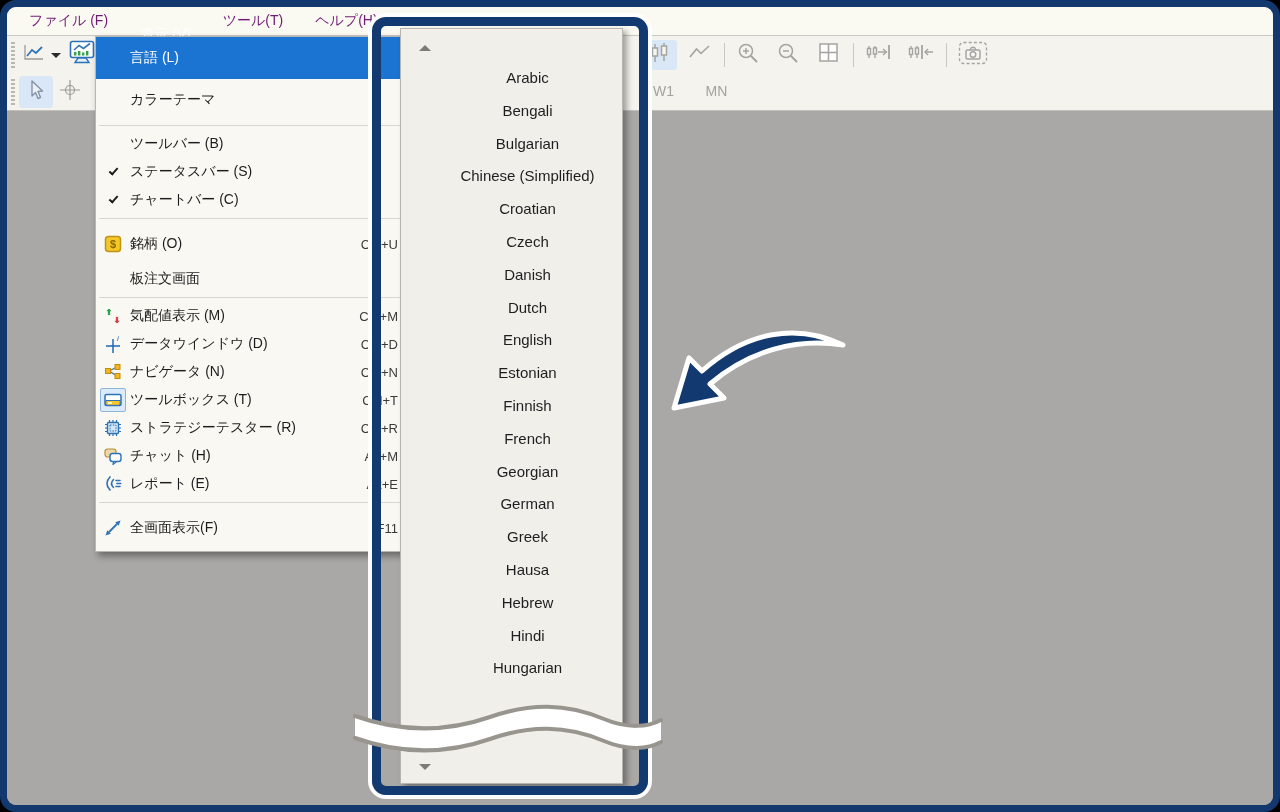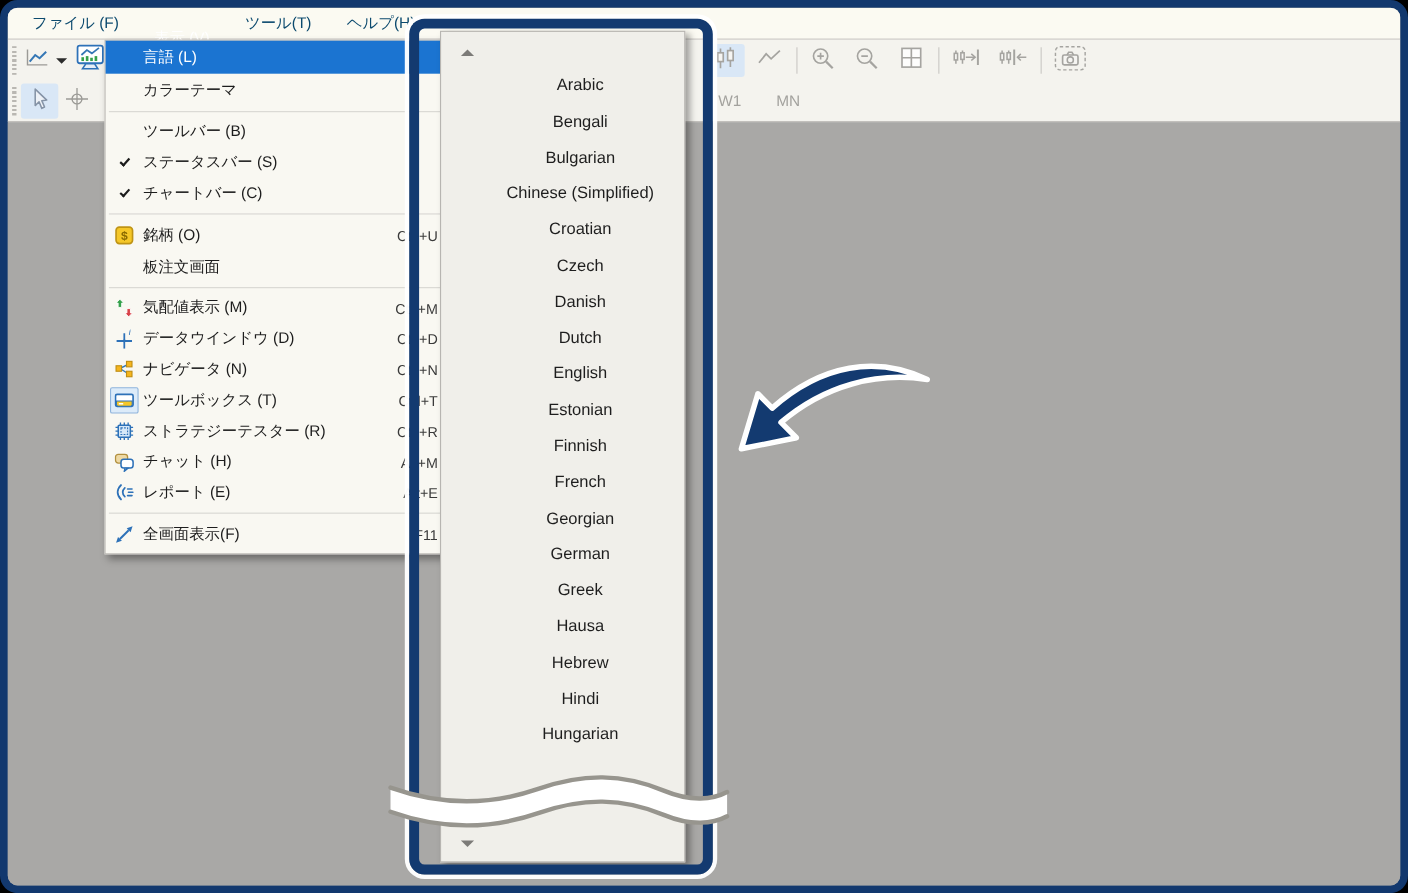--- a/index.html
+++ b/index.html
@@ -9,21 +9,21 @@
 
   
   .window { position:absolute; inset:0; background:#a9a8a6;
             border:7px solid #12386e; border-radius:16px; overflow:hidden; }
 
   
   .menubar { position:absolute; top:0; left:0; right:0; height:28px;
              background:#fbfaf2; display:flex; align-items:stretch;
              padding-left:6px; z-index:10; }
   .menu-item { display:flex; align-items:center; padding:0 16px;
-               font-size:14px; color:#0c4a6e; white-space:nowrap; }
+               font-size:14px; color:#701a75; white-space:nowrap; }
   .menu-item.active { background:#1b74d1; color:#fff;margin-top:28px; }
 
   
   .toolbar { position:absolute; top:28px; left:0; right:0; height:76px;
              background:#f4f3ee; border-top:1px solid #c9c7c3;
              border-bottom:1px solid #c2c0bc; z-index:5; }
   .tb-group { position:absolute; display:flex; align-items:center; }
   .grip { width:4px; height:26px; margin:0 4px 0 2px;
           background:repeating-linear-gradient(to bottom,#b9b7b2 0 2px,transparent 2px 4px); }
   .tb-btn { min-width:30px; height:30px; display:flex; align-items:center;
@@ -40,21 +40,21 @@
   .chart-area { position:absolute; top:105px; left:0; right:0; bottom:0;
                 background:#a9a8a6; }
 
   
   .dropdown { position:absolute; left:88px; top:29px; width:312px;
               background:#f9f8f2; border:1px solid #b9b7b3;
               box-shadow:3px 4px 7px rgba(0,0,0,.38); z-index:30;
               display:flex; flex-direction:column; padding-bottom:2px; }
   .drow { display:flex; align-items:center; height:28px; padding-right:8px;
           font-size:14px; color:#1d1d1d; flex:none; }
-  .drow.h30 { height:30px; }
+  .drow.h30 { height:42px; }
   .drow.hl { background:#1b74d1; color:#fff; }
   .drow .ic { width:34px; display:flex; align-items:center;
               justify-content:center; flex:none; }
   .drow .lbl { flex:1; white-space:nowrap; }
   .drow .sc { font-size:13px; color:#3a3a3a; white-space:nowrap; }
   .dsep { height:1px; background:#d8d6d2; margin:4px 3px; flex:none; }
   .check { width:9px; height:5px; border-left:2px solid #1c1c1c;
            border-bottom:2px solid #1c1c1c; transform:rotate(-48deg);
            margin-top:-3px; }
   .tool-active-box { width:26px; height:24px; background:#dcebf9;

